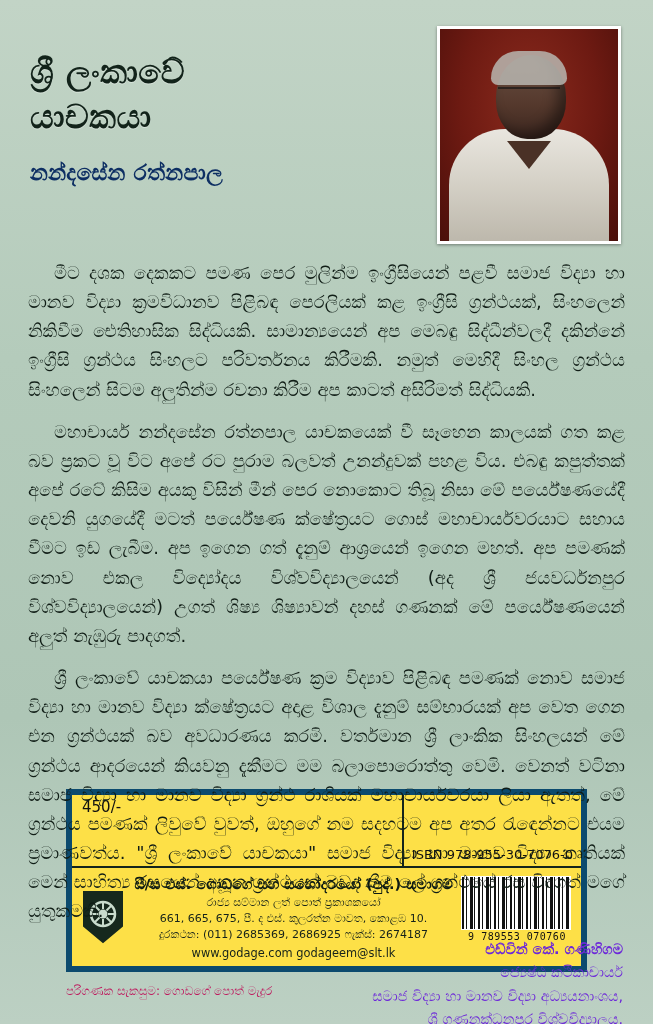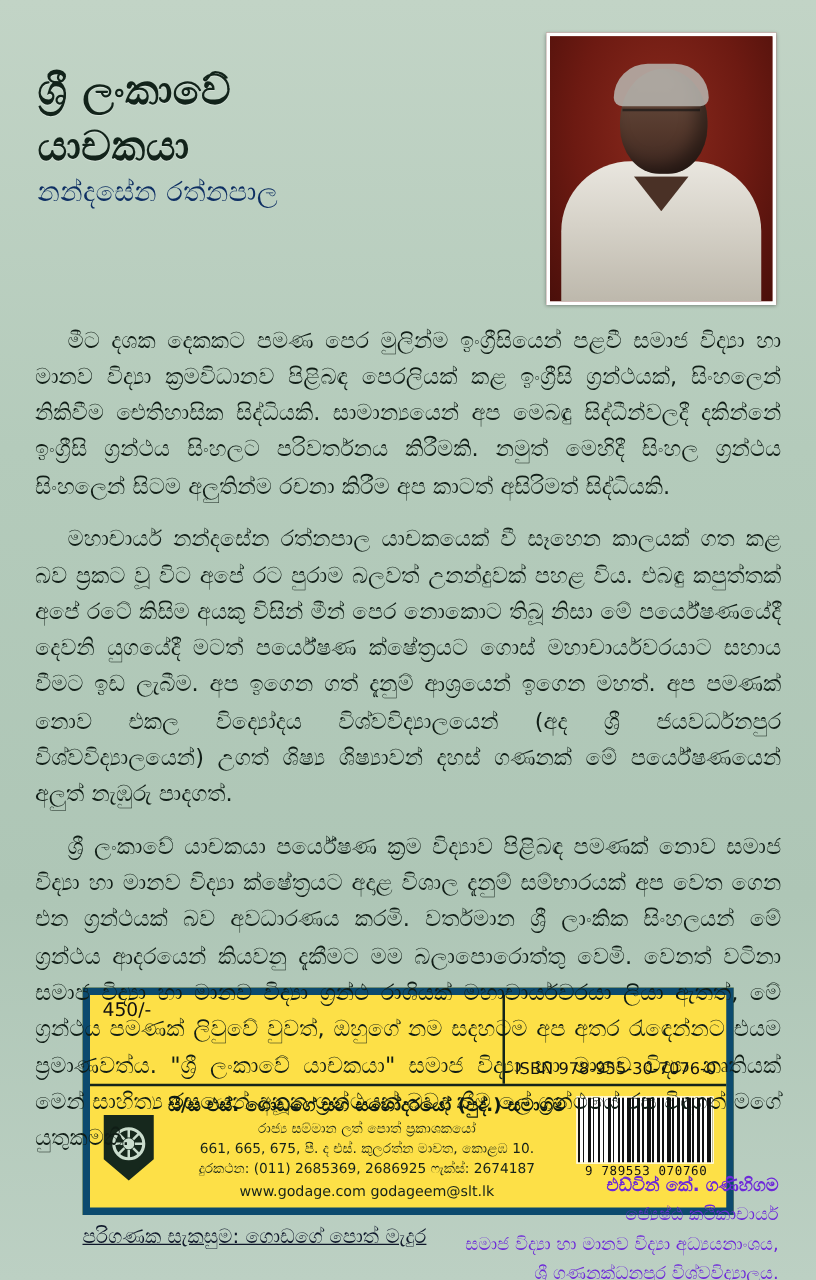--- a/index.html
+++ b/index.html
@@ -50,23 +50,23 @@
     line-height: 1.35;
     color: #12231a;
     font-weight: bold;
     letter-spacing: 0.5px;
     text-shadow: 0 1px 0 rgba(255,255,255,0.35);
   }
   .book-title .line2 {
     display: block;
   }
   .author-name {
-    margin-top: 3px;
+    margin-top: 21px;
     font-size: 22px;
-    font-weight: normal;
+    font-weight: bold;
     color: #0e2f63;
     letter-spacing: 0.3px;
   }
   .portrait-frame {
     width: 178px;
     height: 212px;
     border: 3px solid #ffffff;
     box-shadow: 0 1px 3px rgba(0,0,0,0.4);
     flex: 0 0 auto;
     margin-right: 10px;
@@ -249,23 +249,22 @@
     font-size: 10px;
     letter-spacing: 0.5px;
     color: #111;
     text-align: center;
     margin-top: 1px;
   }
   .credit {
     position: absolute;
     left: 66px;
     bottom: 26px;
-    font-size: 16px;
-    color: #0f172a;
-    text-decoration: underline;
+    font-size: 12px;
+    color: #be185d;
   }
 </style>
 </head>
 <body>
 
 <div class="page">
   <div class="inner">
 
     <div class="header">
       <div class="title-block">

